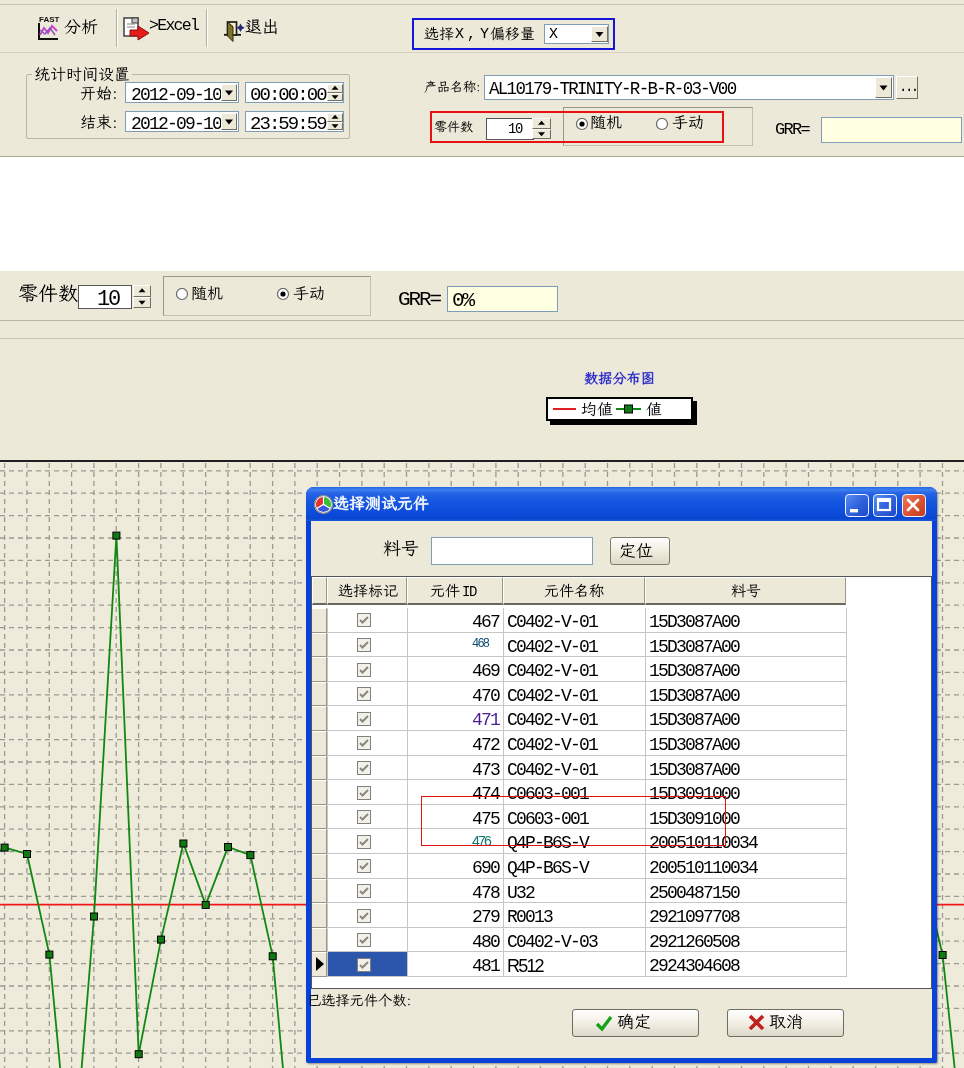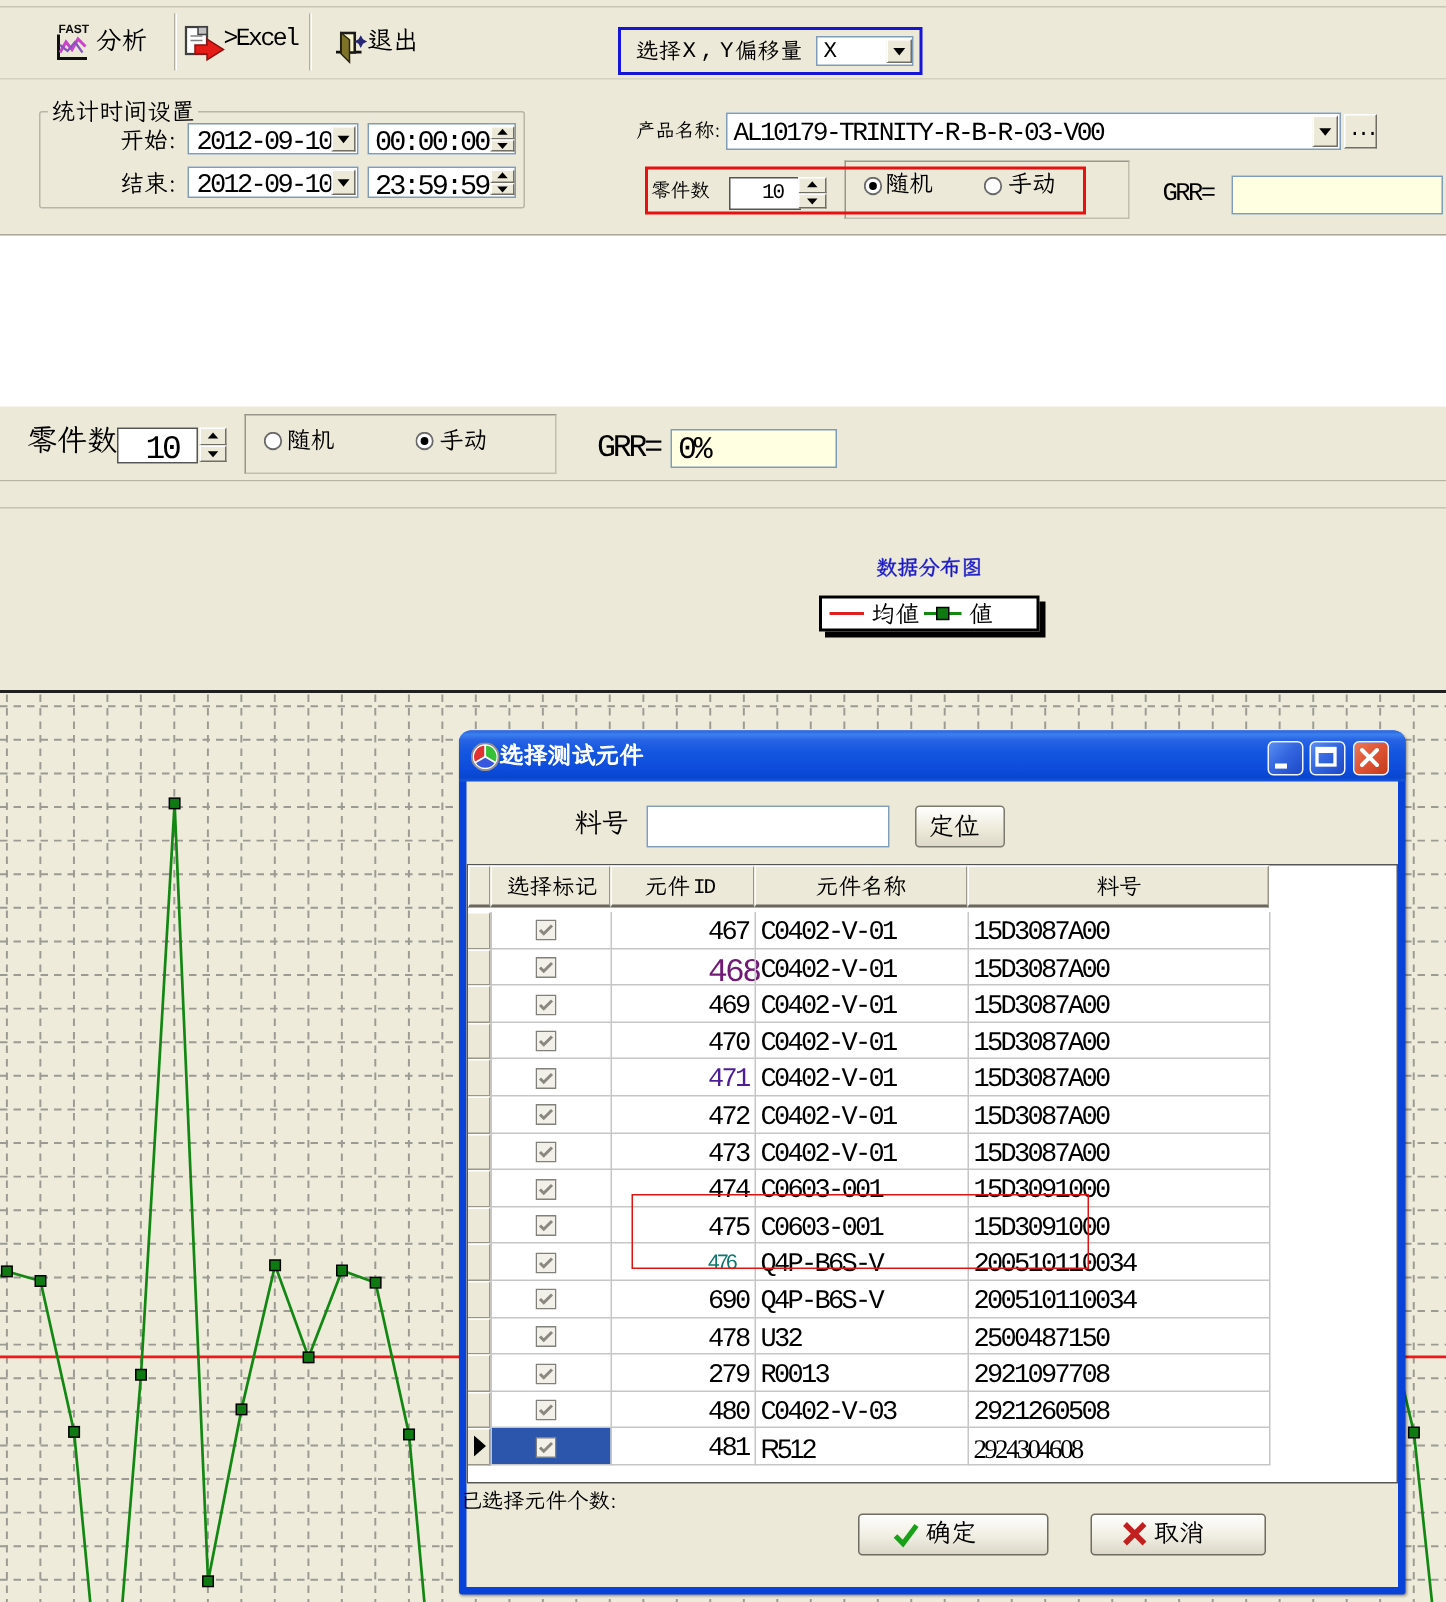--- a/index.html
+++ b/index.html
@@ -440,21 +440,21 @@
   </svg>
 <div style="position:absolute;left:472px;top:613.0px;font-family:'Liberation Mono',monospace;font-size:18px;letter-spacing:-1.80px;color:#000;line-height:1;white-space:pre">467</div>
 <div style="position:absolute;left:507px;top:613.0px;font-family:'Liberation Mono',monospace;font-size:18px;letter-spacing:-1.80px;color:#000;line-height:1;white-space:pre">C0402-V-01</div>
 <div style="position:absolute;left:649px;top:613.0px;font-family:'Liberation Mono',monospace;font-size:18px;letter-spacing:-1.80px;color:#000;line-height:1;white-space:pre">15D3087A00</div>
 <div class="abs" style="left:311.5px;top:632.6px;width:15.5px;height:24.6px;background:#ece9d8;border-right:1px solid #9a968a;border-bottom:1px solid #9a968a;border-top:1px solid #fff"></div>
 <div class="abs" style="left:327px;top:656.2px;width:519px;height:1px;background:#c6c6c6"></div>
 <svg class="abs" style="left:357px;top:637.9px" width="14" height="14">
     <rect x="0.5" y="0.5" width="13" height="13" fill="#f2f1e9" stroke="#82807a"></rect>
     <path d="M3 7 L5.5 9.5 L11 4" stroke="#8a887e" stroke-width="2" fill="none"></path>
   </svg>
-<div style="position:absolute;left:472px;top:637.6px;font-family:'Liberation Mono',monospace;font-size:22px;letter-spacing:-1.80px;color:#701a75;line-height:1;white-space:pre">468</div>
+<div style="position:absolute;left:472px;top:637.6px;font-family:'Liberation Mono',monospace;font-size:12px;letter-spacing:-1.80px;color:#0c4a6e;line-height:1;white-space:pre">468</div>
 <div style="position:absolute;left:507px;top:637.6px;font-family:'Liberation Mono',monospace;font-size:18px;letter-spacing:-1.80px;color:#000;line-height:1;white-space:pre">C0402-V-01</div>
 <div style="position:absolute;left:649px;top:637.6px;font-family:'Liberation Mono',monospace;font-size:18px;letter-spacing:-1.80px;color:#000;line-height:1;white-space:pre">15D3087A00</div>
 <div class="abs" style="left:311.5px;top:657.2px;width:15.5px;height:24.6px;background:#ece9d8;border-right:1px solid #9a968a;border-bottom:1px solid #9a968a;border-top:1px solid #fff"></div>
 <div class="abs" style="left:327px;top:680.8000000000001px;width:519px;height:1px;background:#c6c6c6"></div>
 <svg class="abs" style="left:357px;top:662.5px" width="14" height="14">
     <rect x="0.5" y="0.5" width="13" height="13" fill="#f2f1e9" stroke="#82807a"></rect>
     <path d="M3 7 L5.5 9.5 L11 4" stroke="#8a887e" stroke-width="2" fill="none"></path>
   </svg>
 <div style="position:absolute;left:472px;top:662.2px;font-family:'Liberation Mono',monospace;font-size:18px;letter-spacing:-1.80px;color:#000;line-height:1;white-space:pre">469</div>
 <div style="position:absolute;left:507px;top:662.2px;font-family:'Liberation Mono',monospace;font-size:18px;letter-spacing:-1.80px;color:#000;line-height:1;white-space:pre">C0402-V-01</div>
@@ -563,21 +563,21 @@
 <svg class="abs" style="left:313.5px;top:957.4000000000001px" width="12" height="14">
     <path d="M2 0 L10 7 L2 14 Z" fill="#000"></path>
   </svg>
 <div class="abs" style="left:327px;top:976.0000000000001px;width:519px;height:1px;background:#c6c6c6"></div>
 <svg class="abs" style="left:357px;top:957.7px" width="14" height="14">
     <rect x="0.5" y="0.5" width="13" height="13" fill="#f2f1e9" stroke="#82807a"></rect>
     <path d="M3 7 L5.5 9.5 L11 4" stroke="#8a887e" stroke-width="2" fill="none"></path>
   </svg>
 <div style="position:absolute;left:472px;top:957.4000000000001px;font-family:'Liberation Mono',monospace;font-size:18px;letter-spacing:-1.80px;color:#000;line-height:1;white-space:pre">481</div>
 <div style="position:absolute;left:507px;top:957.4000000000001px;font-family:Liberation Sans, sans-serif;font-size:18px;letter-spacing:-1.80px;color:#000;line-height:1;white-space:pre">R512</div>
-<div style="position:absolute;left:649px;top:957.4000000000001px;font-family:Liberation Serif, serif;font-size:18px;letter-spacing:-1.80px;color:#000;line-height:1;white-space:pre">2924304608</div>
+<div style="position:absolute;left:649px;top:957.4000000000001px;font-family:Liberation Mono, monospace;font-size:18px;letter-spacing:-1.80px;color:#000;line-height:1;white-space:pre">2924304608</div>
 <div class="abs" style="left:326.5px;top:608px;width:1px;height:369.0px;background:#c6c6c6"></div>
 <div class="abs" style="left:406.5px;top:608px;width:1px;height:369.0px;background:#c6c6c6"></div>
 <div class="abs" style="left:502.5px;top:608px;width:1px;height:369.0px;background:#c6c6c6"></div>
 <div class="abs" style="left:644.5px;top:608px;width:1px;height:369.0px;background:#c6c6c6"></div>
 <div class="abs" style="left:845.5px;top:608px;width:1px;height:369.0px;background:#c6c6c6"></div>
 <svg style="position:absolute;left:307px;top:993px;overflow:visible" width="104" height="16">
     <use href="#u5DF2" transform="translate(0.0,12.2) scale(0.0142,-0.0142)" fill="#000"></use>
     <use href="#u9009" transform="translate(14.2,12.2) scale(0.0142,-0.0142)" fill="#000"></use>
     <use href="#u62E9" transform="translate(28.4,12.2) scale(0.0142,-0.0142)" fill="#000"></use>
     <use href="#u5143" transform="translate(42.6,12.2) scale(0.0142,-0.0142)" fill="#000"></use>

